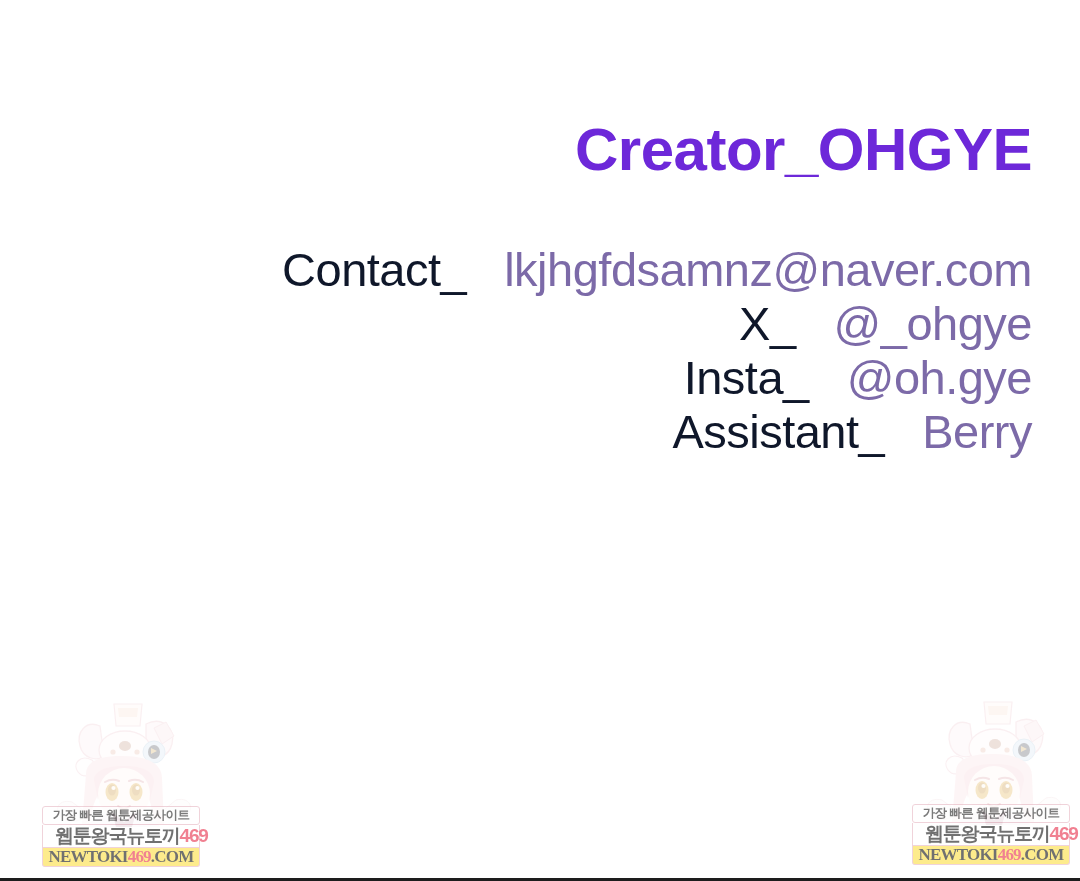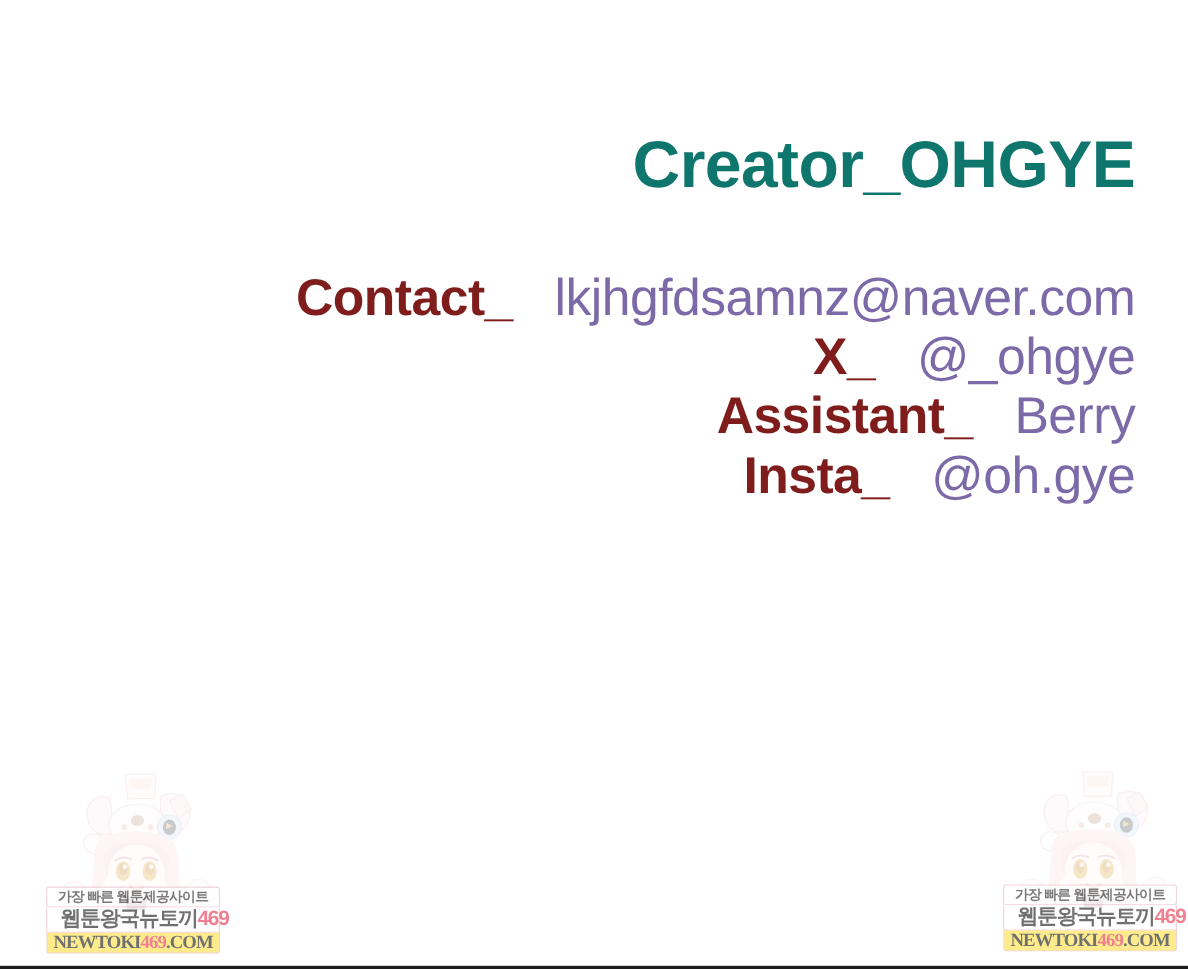--- a/index.html
+++ b/index.html
@@ -32,43 +32,43 @@
   .credit-title {
     position: absolute;
     right: 0;
     top: 118px;
     width: 100%;
     text-align: right;
     font-size: 60px;
     line-height: 64px;
     font-weight: 700;
     letter-spacing: -0.5px;
-    color: #0f766e;
+    color: #6d28d9;
     white-space: nowrap;
   }
 
   .credit-lines {
     position: absolute;
     right: 0;
     top: 243px;
     width: 100%;
     text-align: right;
     white-space: nowrap;
   }
 
   .credit-line {
     display: block;
     font-size: 47px;
     line-height: 54px;
     white-space: nowrap;
   }
 
   .credit-label {
-    font-weight: 700;
-    color: #7f1d1d;
+    font-weight: 400;
+    color: #0f172a;
     letter-spacing: -0.5px;
   }
 
   .credit-value {
     font-weight: 400;
     color: #7c6aa8;
     letter-spacing: -0.5px;
     margin-left: 38px;
   }
 
@@ -167,25 +167,25 @@
 
       <span class="credit-line">
         <span class="credit-label">Contact_</span><span class="credit-value">lkjhgfdsamnz@naver.com</span>
       </span>
 
       <span class="credit-line">
         <span class="credit-label">X_</span><span class="credit-value">@_ohgye</span>
       </span>
 
       <span class="credit-line">
+        <span class="credit-label">Insta_</span><span class="credit-value">@oh.gye</span>
+      </span>
+
+      <span class="credit-line">
         <span class="credit-label">Assistant_</span><span class="credit-value">Berry</span>
-      </span>
-
-      <span class="credit-line">
-        <span class="credit-label">Insta_</span><span class="credit-value">@oh.gye</span>
       </span>
 
     </div>
   </div>
 
   <div class="watermark left">
 
     <svg class="wm-art" viewBox="0 0 160 125">
 
       <path d="M58 24 C44 18 34 30 38 44 C41 56 54 60 62 54 Z" fill="#fdf1f2" stroke="#f0cdd4" stroke-width="1.3"></path>

